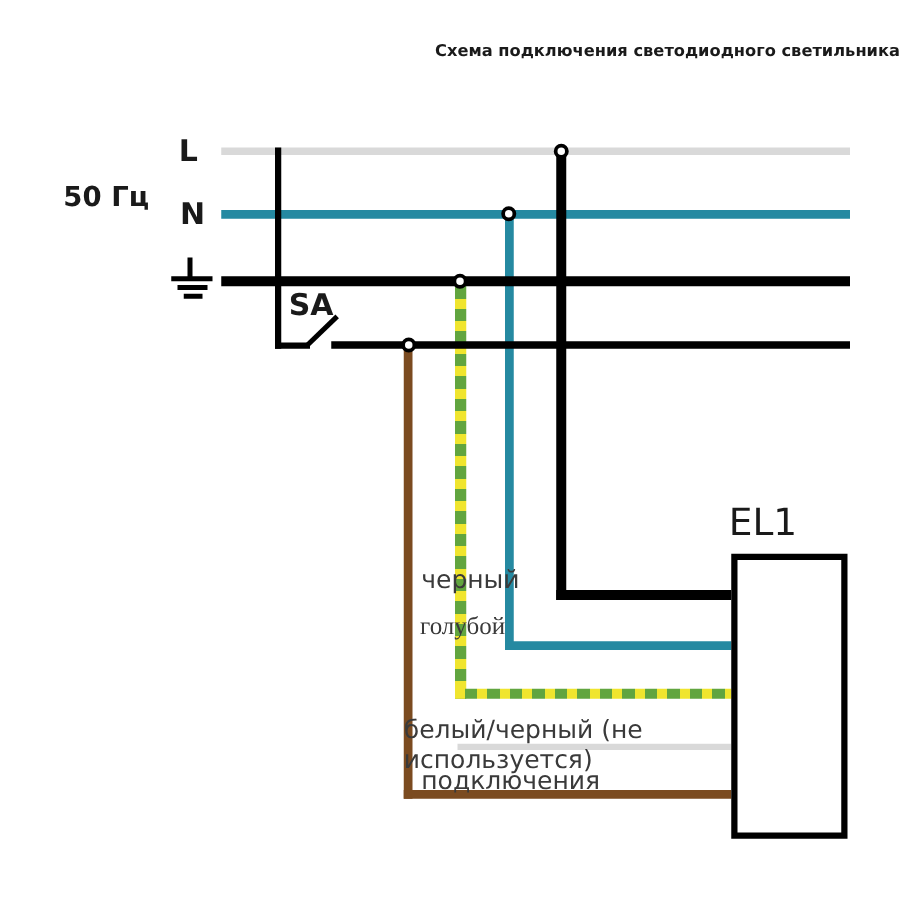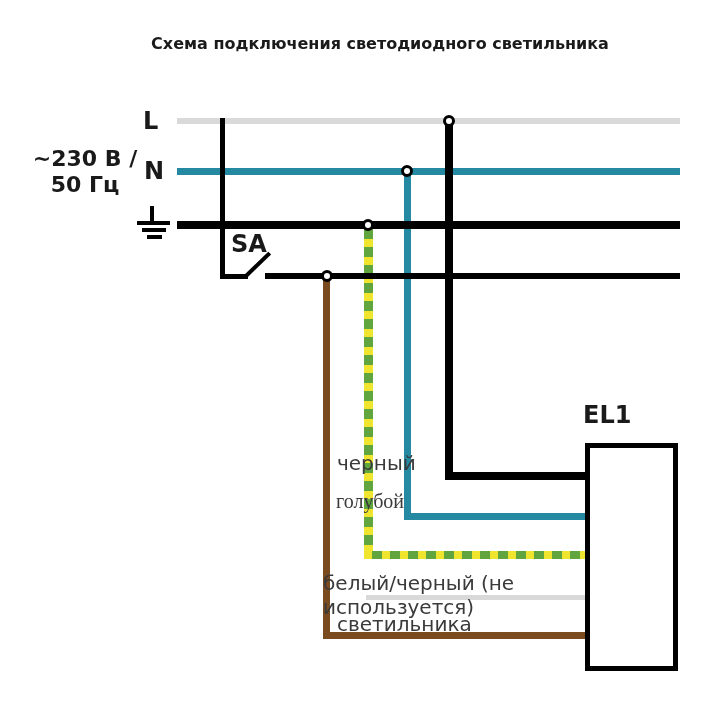--- a/index.html
+++ b/index.html
@@ -15,35 +15,35 @@
   html,body{margin:0;padding:0;background:#ffffff;}
   .diagram{
     position:relative;width:720px;height:720px;background:#ffffff;overflow:hidden;
     font-family:"DejaVu Sans", sans-serif;
   }
   .hline{position:absolute;}
   .vline{position:absolute;}
   .z1{z-index:1}.z2{z-index:2}.z3{z-index:3}.z4{z-index:4}
 
   .title{
-    position:absolute;left:40px;top:34px;width:680px;text-align:center;
-    font-size:16px;font-weight:bold;color:var(--text-dark);
+    position:absolute;left:40px;top:34px;width:680px;text-align:right;
+    font-size:13px;font-weight:bold;color:var(--text-dark);
   }
   .voltage{
     position:absolute;left:25px;top:146px;width:120px;text-align:center;
     font-size:22px;font-weight:bold;color:var(--text-dark);line-height:26px;
   }
   .bus-label{
     position:absolute;font-size:24px;font-weight:bold;color:var(--text-dark);
   }
   .sa-label{
     position:absolute;left:231px;top:230px;font-size:24px;font-weight:bold;color:var(--text-dark);
   }
   .el1-label{
-    position:absolute;left:583px;top:401px;font-size:24px;font-weight:bold;color:var(--text-dark);
+    position:absolute;left:583px;top:401px;font-size:30px;font-weight:normal;color:var(--text-dark);
   }
   .wire-label{
     position:absolute;width:300px;text-align:left;
     font-size:20px;color:var(--label-gray);z-index:5;
   }
   .node{
     position:absolute;width:12px;height:12px;border-radius:50%;
     background:#ffffff;border:3px solid var(--black);box-sizing:border-box;z-index:6;
   }
   .el1-box{
@@ -59,21 +59,20 @@
   .ground-part{position:absolute;background:var(--black);}
 </style>
 </head>
 <body>
 
 <div class="diagram">
 
   <div class="title">Схема подключения светодиодного светильника</div>
 
   <div class="voltage">
-    <div>~230 В /</div>
     <div>50 Гц</div>
   </div>
 
   <div class="bus-label" style="left:143px;top:107px;">L</div>
   <div class="bus-label" style="left:144px;top:157px;">N</div>
 
   <div>
     <div class="ground-part" style="left:150px;top:206px;width:4px;height:17px;"></div>
     <div class="ground-part" style="left:137px;top:221px;width:33px;height:4px;"></div>
     <div class="ground-part" style="left:142px;top:228px;width:24px;height:4px;"></div>
@@ -108,15 +107,15 @@
   <div class="node" style="left:401px;top:165px;"></div>
   <div class="node" style="left:362px;top:219px;"></div>
   <div class="node" style="left:321px;top:270px;"></div>
 
   <div class="el1-label">EL1</div>
   <div class="el1-box"></div>
 
   <div class="wire-label" style="left:337px;top:451px;">черный</div>
   <div class="wire-label" style="left:336px;top:490px;font-family:Liberation Serif, serif;">голубой</div>
   <div class="wire-label" style="left:323px;top:571px;">белый/черный (не используется)</div>
-  <div class="wire-label" style="left:337px;top:612px;">светильника</div>
+  <div class="wire-label" style="left:337px;top:612px;">подключения</div>
 
 </div>
 
 </body></html>

